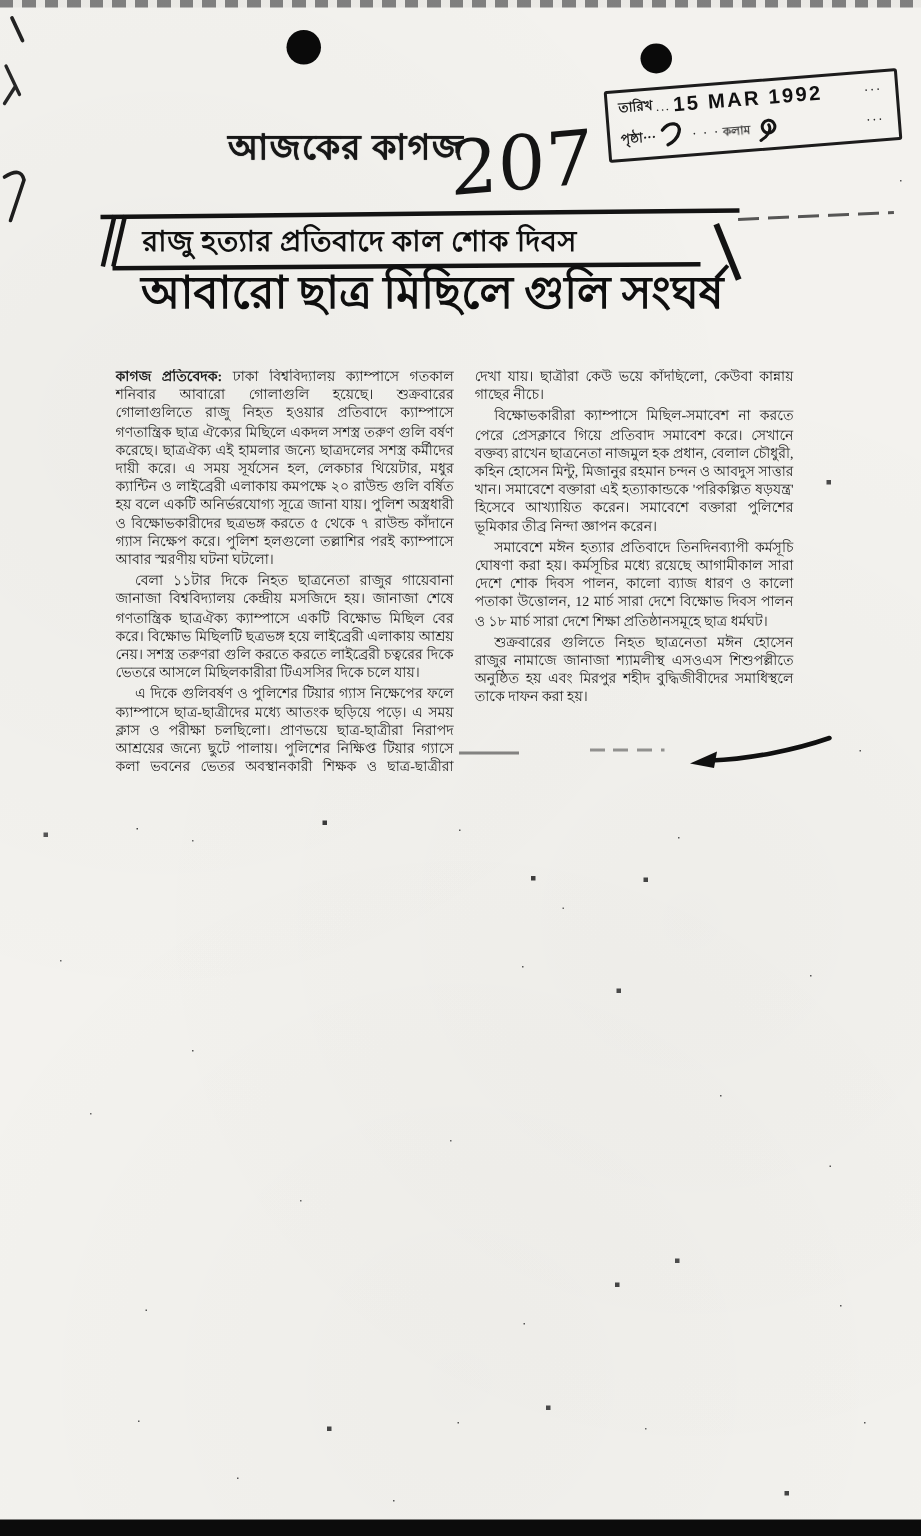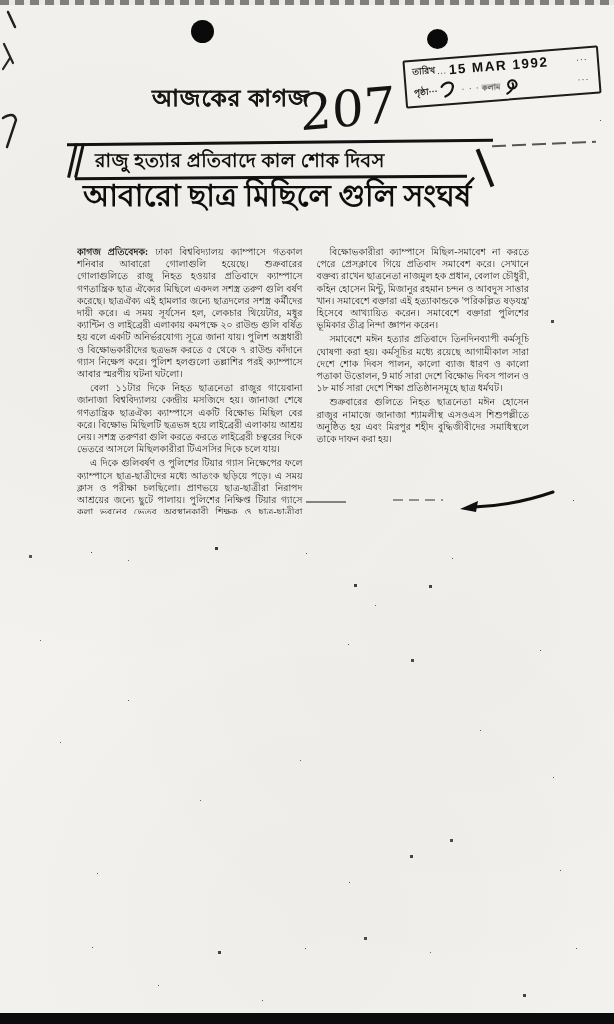--- a/index.html
+++ b/index.html
@@ -41,21 +41,21 @@
   .kicker-topline{left:67px;top:141px;width:426px;height:3px;background:#131313;transform:rotate(-.6deg);}
   .kicker-topline-ext{left:492px;top:143px;width:104px;height:2px;opacity:.75;transform:rotate(-2.5deg);
     background:repeating-linear-gradient(90deg,#222 0 14px,transparent 14px 20px);}
   .kicker-underline{left:75px;top:176px;width:392px;height:2.5px;background:#131313;transform:rotate(-.4deg);}
   .kicker-slash{width:2.5px;height:35px;background:#131313;}
   .ks1{left:71px;top:143px;transform:rotate(13deg);}
   .ks2{left:78px;top:143px;transform:rotate(13deg);}
   .kicker-diag{left:483px;top:148px;width:3.5px;height:40px;background:#131313;transform:rotate(-22deg);}
   .kicker-text{left:95px;top:146px;font-size:19px;font-weight:700;color:#101010;letter-spacing:.5px;}
   
-  .headline{left:83px;top:181px;width:450px;font-size:30px;line-height:30px;font-weight:700;color:#0e0e0e;}
+  .headline{left:94px;top:181px;width:450px;font-size:30px;line-height:30px;font-weight:700;color:#0e0e0e;}
   
   .body-cols{left:77px;top:246px;width:452px;height:268px;display:flex;gap:14px;overflow:hidden;}
   .col{text-align:justify;font-size:9.4px;line-height:12.2px;color:#1d1d1d;font-weight:500;}
   .col1{width:228px;}
   .col2{width:215px;}
   .col p{margin:0 0 2px 0;text-indent:13px;}
   .col p.noindent{text-indent:0;}
   .byline{font-weight:800;}
   .end-dash1{left:306px;top:501px;width:40px;height:2px;background:#3a3a3a;opacity:.6;}
   .end-dash2{left:393px;top:499px;width:50px;height:2px;opacity:.5;
@@ -129,22 +129,23 @@
     <div>আবারো ছাত্র মিছিলে গুলি সংঘর্ষ</div>
   </div>
 
   <div class="abs body-cols">
     <div class="col col1">
       <p class="noindent"><span class="byline">কাগজ প্রতিবেদক:</span> <span>ঢাকা বিশ্ববিদ্যালয় ক্যাম্পাসে গতকাল শনিবার আবারো গোলাগুলি হয়েছে। শুক্রবারের গোলাগুলিতে রাজু নিহত হওয়ার প্রতিবাদে ক্যাম্পাসে গণতান্ত্রিক ছাত্র ঐক্যের মিছিলে একদল সশস্ত্র তরুণ গুলি বর্ষণ করেছে। ছাত্রঐক্য এই হামলার জন্যে ছাত্রদলের সশস্ত্র কর্মীদের দায়ী করে। এ সময় সূর্যসেন হল, লেকচার থিয়েটার, মধুর ক্যান্টিন ও লাইব্রেরী এলাকায় কমপক্ষে ২০ রাউন্ড গুলি বর্ষিত হয় বলে একটি অনির্ভরযোগ্য সূত্রে জানা যায়। পুলিশ অস্ত্রধারী ও বিক্ষোভকারীদের ছত্রভঙ্গ করতে ৫ থেকে ৭ রাউন্ড কাঁদানে গ্যাস নিক্ষেপ করে। পুলিশ হলগুলো তল্লাশির পরই ক্যাম্পাসে আবার স্মরণীয় ঘটনা ঘটলো।</span></p>
       <p>বেলা ১১টার দিকে নিহত ছাত্রনেতা রাজুর গায়েবানা জানাজা বিশ্ববিদ্যালয় কেন্দ্রীয় মসজিদে হয়। জানাজা শেষে গণতান্ত্রিক ছাত্রঐক্য ক্যাম্পাসে একটি বিক্ষোভ মিছিল বের করে। বিক্ষোভ মিছিলটি ছত্রভঙ্গ হয়ে লাইব্রেরী এলাকায় আশ্রয় নেয়। সশস্ত্র তরুণরা গুলি করতে করতে লাইব্রেরী চত্বরের দিকে ভেতরে আসলে মিছিলকারীরা টিএসসির দিকে চলে যায়।</p>
       <p>এ দিকে গুলিবর্ষণ ও পুলিশের টিয়ার গ্যাস নিক্ষেপের ফলে ক্যাম্পাসে ছাত্র-ছাত্রীদের মধ্যে আতংক ছড়িয়ে পড়ে। এ সময় ক্লাস ও পরীক্ষা চলছিলো। প্রাণভয়ে ছাত্র-ছাত্রীরা নিরাপদ আশ্রয়ের জন্যে ছুটে পালায়। পুলিশের নিক্ষিপ্ত টিয়ার গ্যাসে কলা ভবনের ভেতর অবস্থানকারী শিক্ষক ও ছাত্র-ছাত্রীরা বিপাকে পড়ে। অনেককেই মুখে রুমাল চেপে পানির খোঁজে দৌড়াতে</p>
     </div>
     <div class="col col2">
+      <p class="noindent">দেখা যায়। ছাত্রীরা কেউ ভয়ে কাঁদছিলো, কেউবা কান্নায় গাছের নীচে।</p>
       <p>বিক্ষোভকারীরা ক্যাম্পাসে মিছিল-সমাবেশ না করতে পেরে প্রেসক্লাবে গিয়ে প্রতিবাদ সমাবেশ করে। সেখানে বক্তব্য রাখেন ছাত্রনেতা নাজমুল হক প্রধান, বেলাল চৌধুরী, কহিন হোসেন মিন্টু, মিজানুর রহমান চন্দন ও আবদুস সাত্তার খান। সমাবেশে বক্তারা এই হত্যাকান্ডকে 'পরিকল্পিত ষড়যন্ত্র' হিসেবে আখ্যায়িত করেন। সমাবেশে বক্তারা পুলিশের ভূমিকার তীব্র নিন্দা জ্ঞাপন করেন।</p>
-      <p>সমাবেশে মঈন হত্যার প্রতিবাদে তিনদিনব্যাপী কর্মসূচি ঘোষণা করা হয়। কর্মসূচির মধ্যে রয়েছে আগামীকাল সারা দেশে শোক দিবস পালন, কালো ব্যাজ ধারণ ও কালো পতাকা উত্তোলন, 9 মার্চ সারা দেশে বিক্ষোভ দিবস পালন ও ১৮ মার্চ সারা দেশে শিক্ষা প্রতিষ্ঠানসমূহে ছাত্র ধর্মঘট।</p>
+      <p>সমাবেশে মঈন হত্যার প্রতিবাদে তিনদিনব্যাপী কর্মসূচি ঘোষণা করা হয়। কর্মসূচির মধ্যে রয়েছে আগামীকাল সারা দেশে শোক দিবস পালন, কালো ব্যাজ ধারণ ও কালো পতাকা উত্তোলন, 12 মার্চ সারা দেশে বিক্ষোভ দিবস পালন ও ১৮ মার্চ সারা দেশে শিক্ষা প্রতিষ্ঠানসমূহে ছাত্র ধর্মঘট।</p>
       <p>শুক্রবারের গুলিতে নিহত ছাত্রনেতা মঈন হোসেন রাজুর নামাজে জানাজা শ্যামলীস্থ এসওএস শিশুপল্লীতে অনুষ্ঠিত হয় এবং মিরপুর শহীদ বুদ্ধিজীবীদের সমাধিস্থলে তাকে দাফন করা হয়।</p>
     </div>
   </div>
 
   <div class="abs end-dash1"></div>
   <div class="abs end-dash2"></div>
   <svg class="abs" style="left:458px;top:485px;" width="100" height="30">
     <path d="M95 7 C72 15, 42 21, 16 22" stroke="#101010" stroke-width="3" fill="none" stroke-linecap="round"></path>
     <polygon points="2,24 20,16 18,27" fill="#101010"></polygon>
   </svg>

